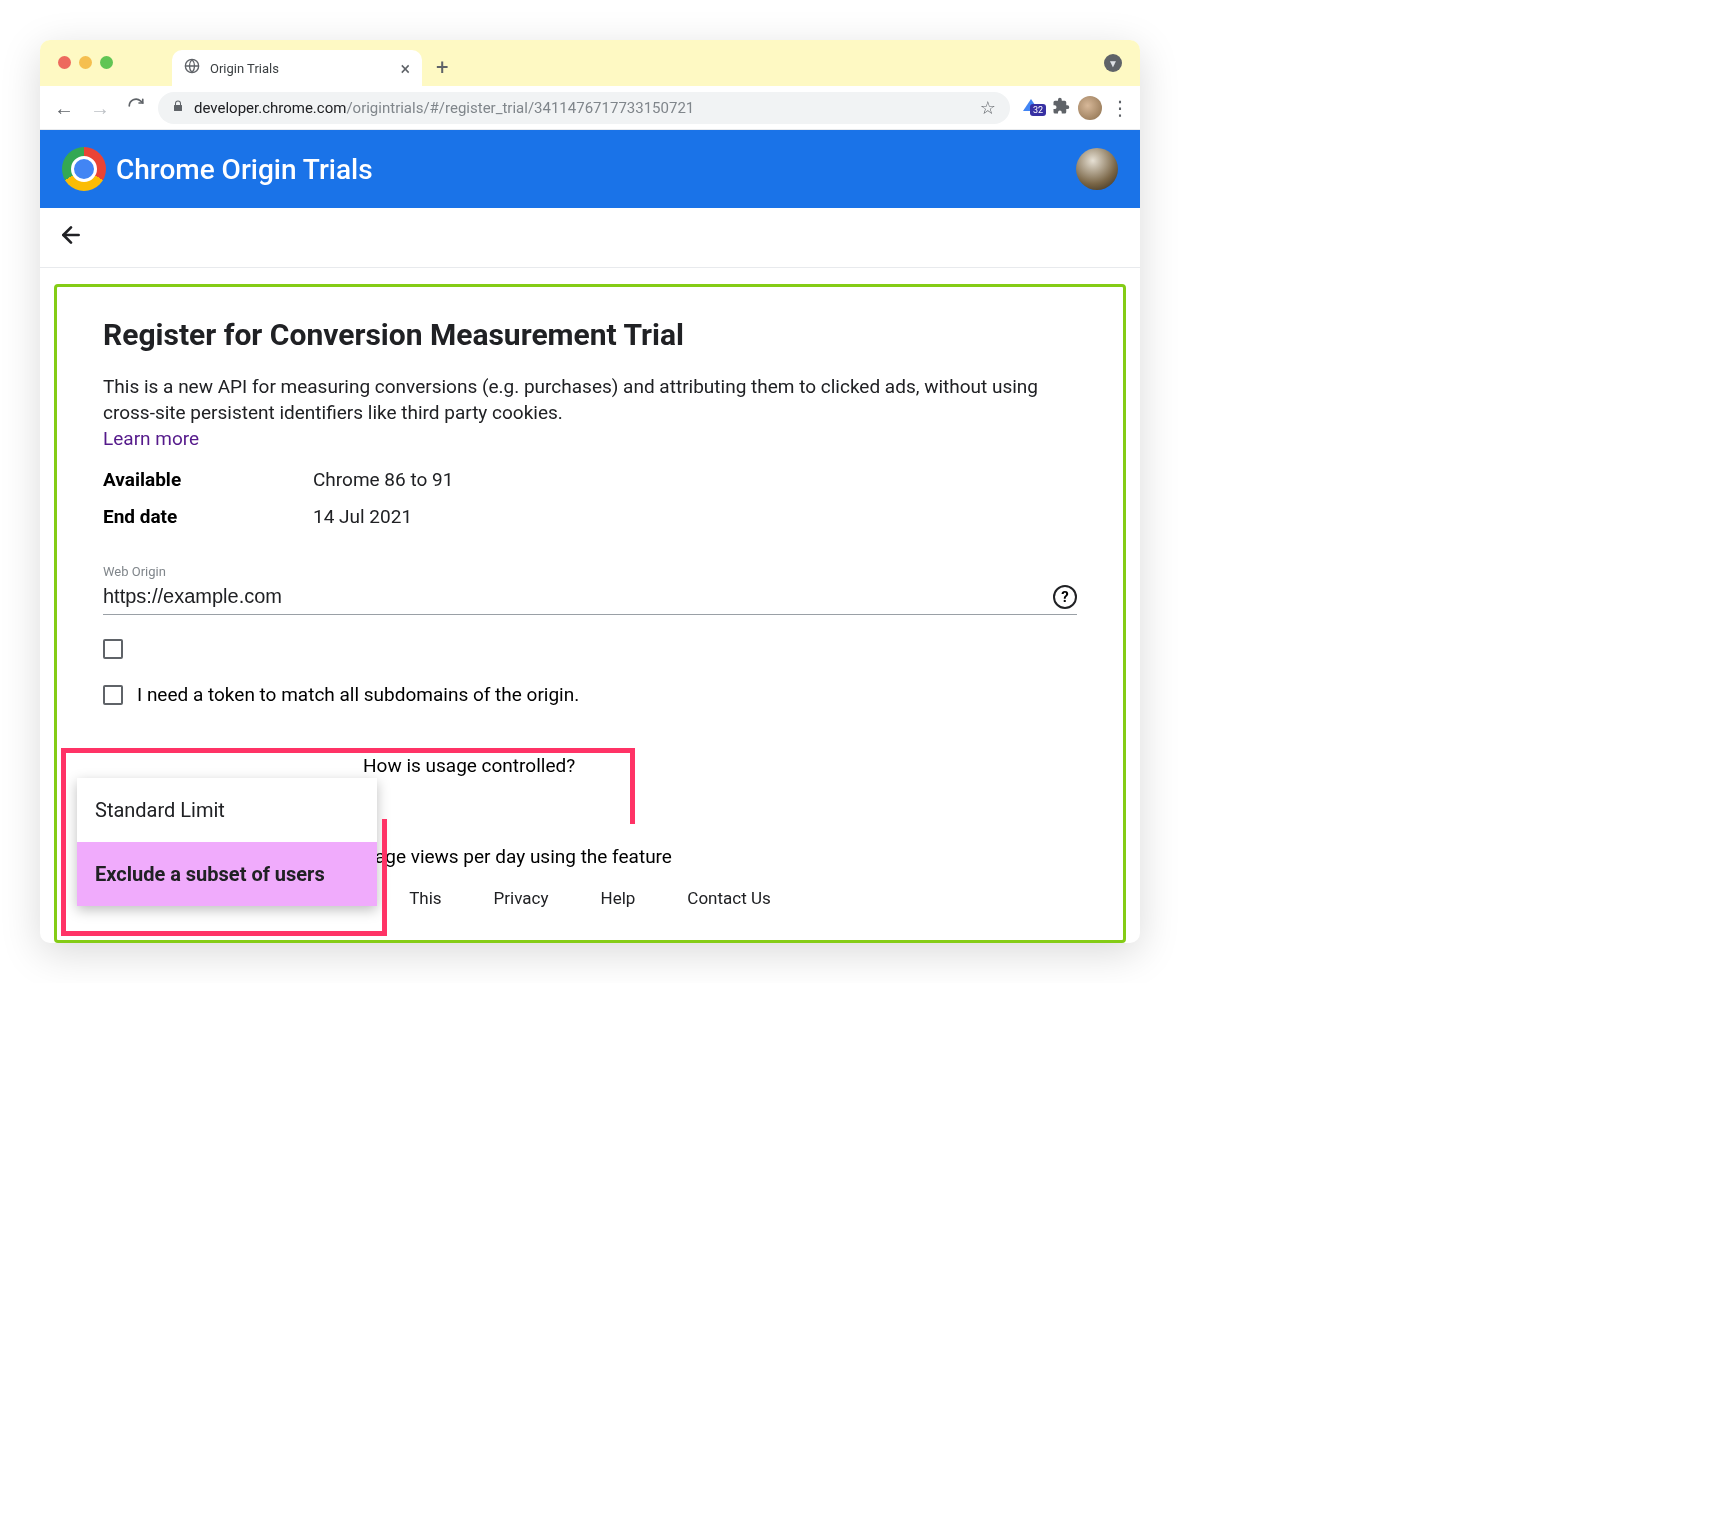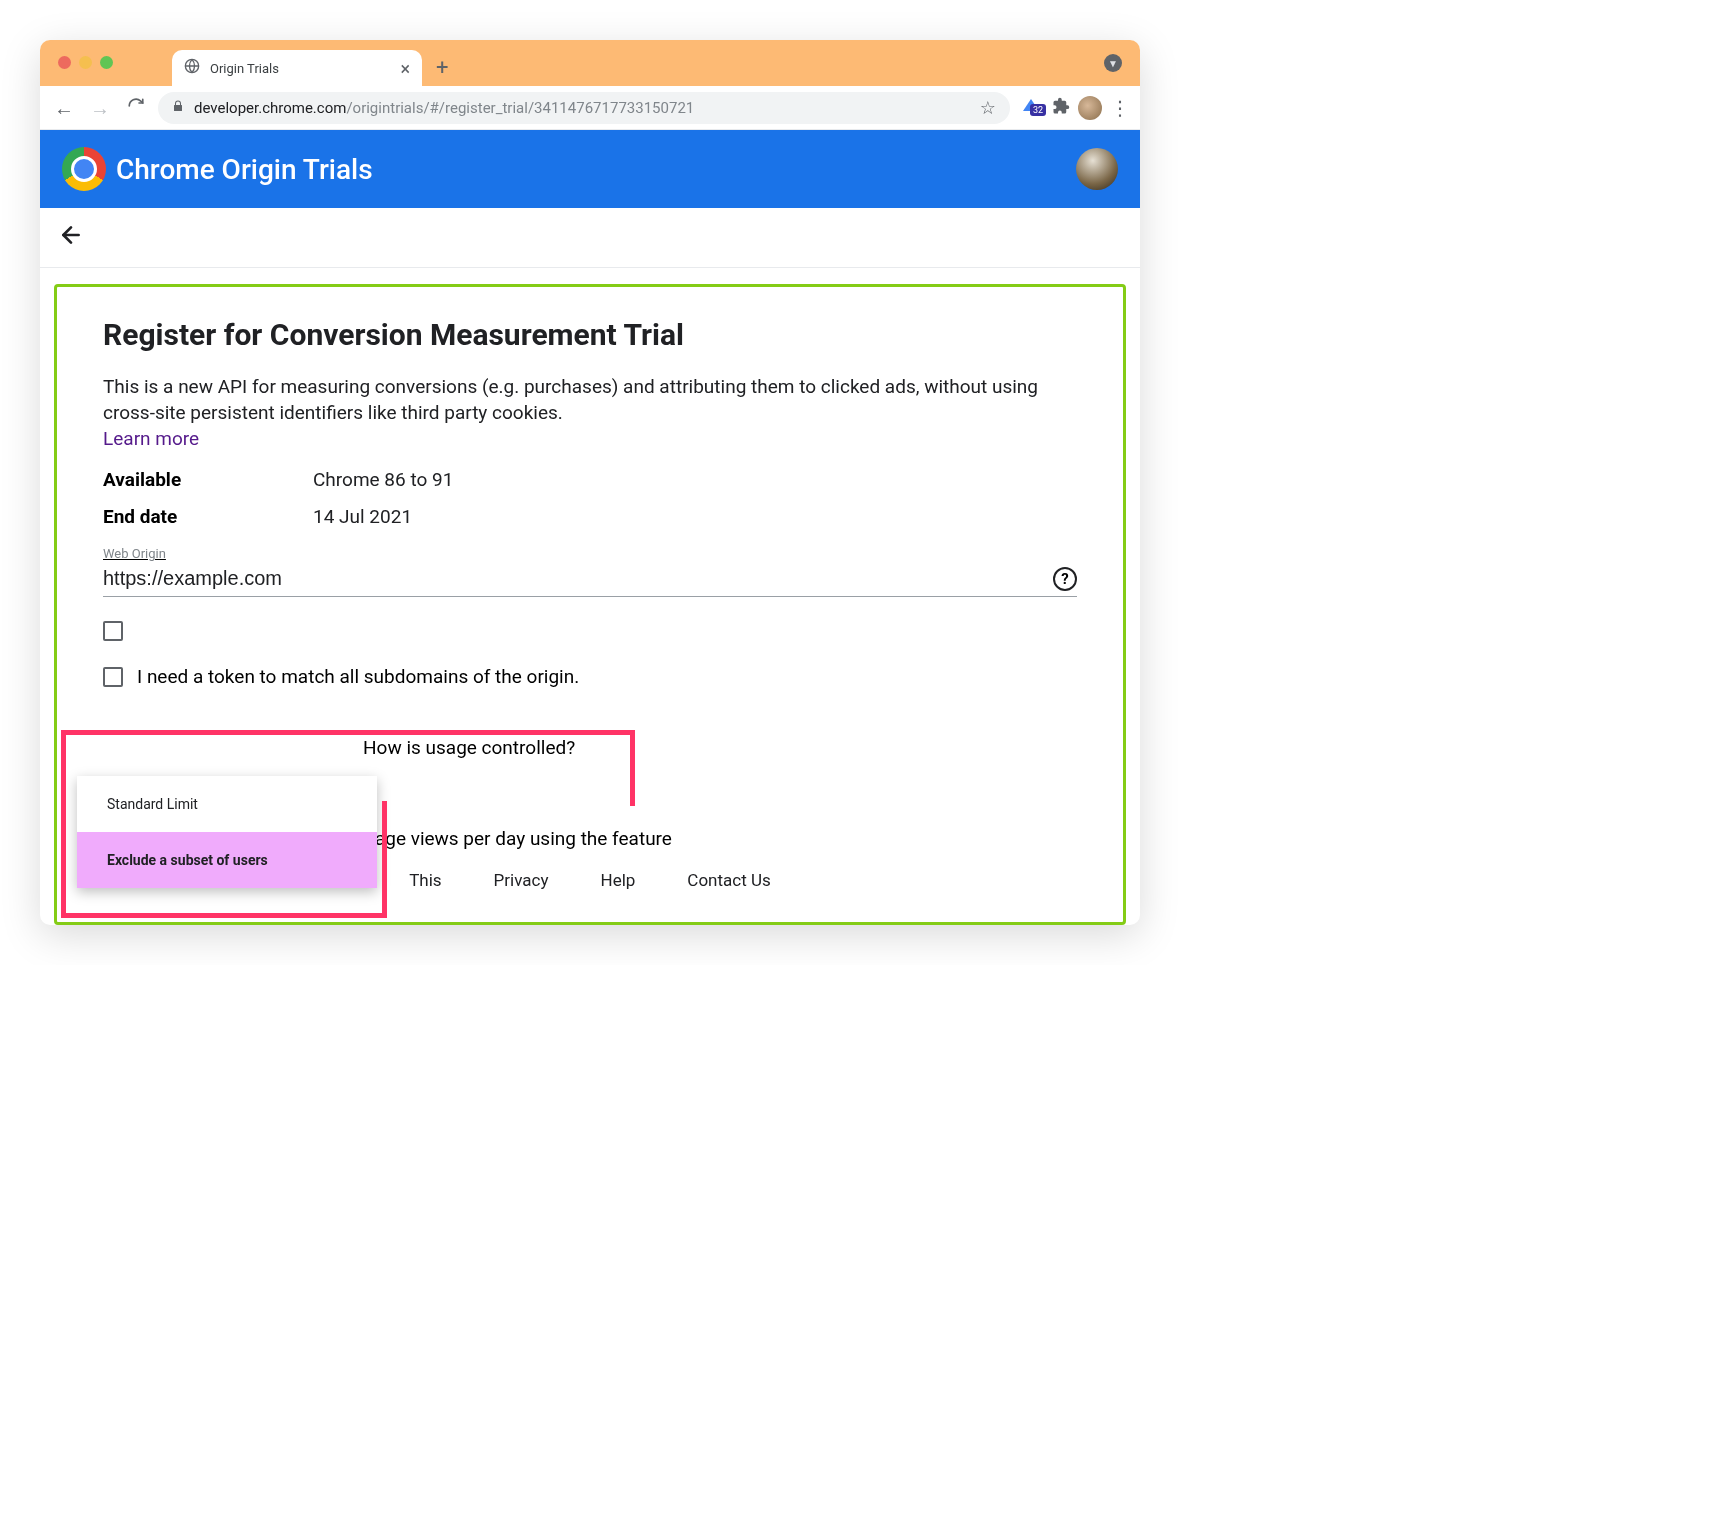--- a/index.html
+++ b/index.html
@@ -11,21 +11,21 @@
     .chrome-window {
       width: 1100px;
       border-radius: 10px;
       overflow: visible;
       box-shadow: 0 10px 40px rgba(0,0,0,0.15);
       background: #fff;
       position: relative;
     }
     
     .tab-bar {
-      background: #fdba74;
+      background: #fef9c3;
       height: 46px;
       display: flex;
       align-items: flex-end;
       padding: 0 12px;
       border-radius: 10px 10px 0 0;
       position: relative;
     }
     .traffic-lights {
       display: flex;
       gap: 8px;
@@ -172,21 +172,21 @@
       border-radius: 4px;
       padding: 30px 46px 24px 46px;
       position: relative;
     }
     .card h1 { font-size: 30px; font-weight: 700; color: #202124; margin-bottom: 22px; }
     .description { font-size: 19px; color: #202124; line-height: 1.35; }
     .learn-more { color: #551a8b; font-size: 19px; text-decoration: none; display: inline-block; margin-top: 2px; margin-bottom: 18px; }
     .info-row { display: flex; margin-bottom: 14px; font-size: 19px; }
     .info-label { font-weight: 700; width: 210px; }
     .info-value { color: #202124; }
-    .field-group { margin-top: 18px; position: relative; text-decoration: underline; }
+    .field-group { margin-top: 36px; position: relative; }
     .field-label { font-size: 13px; color: #80868b; margin-bottom: 2px; }
     .text-input {
       width: 100%;
       font-size: 20px;
       border: none;
       border-bottom: 1px solid #9aa0a6;
       padding: 4px 36px 6px 0;
       outline: none;
       color: #202124;
       background: transparent;
@@ -217,22 +217,22 @@
     .dropdown-panel {
       position: absolute;
       left: 20px;
       bottom: 34px;
       width: 300px;
       background: #fff;
       box-shadow: 0 4px 12px rgba(0,0,0,0.25);
       z-index: 10;
     }
     .dropdown-option {
-      padding: 20px 30px;
-      font-size: 14px;
+      padding: 20px 18px;
+      font-size: 20px;
       color: #202124;
       cursor: pointer;
     }
     .dropdown-option.selected {
       background: #f0abfc;
       font-weight: 700;
     }
     
     .hbox-top { position:absolute; left:4px; bottom:116px; width:574px; height:76px; border:5px solid #ff3366; border-bottom:none; z-index:20; pointer-events:none;}
     .hbox-bottom { position:absolute; left:4px; bottom:4px; width:326px; height:117px; border:5px solid #ff3366; border-top:none; z-index:20; pointer-events:none;}

